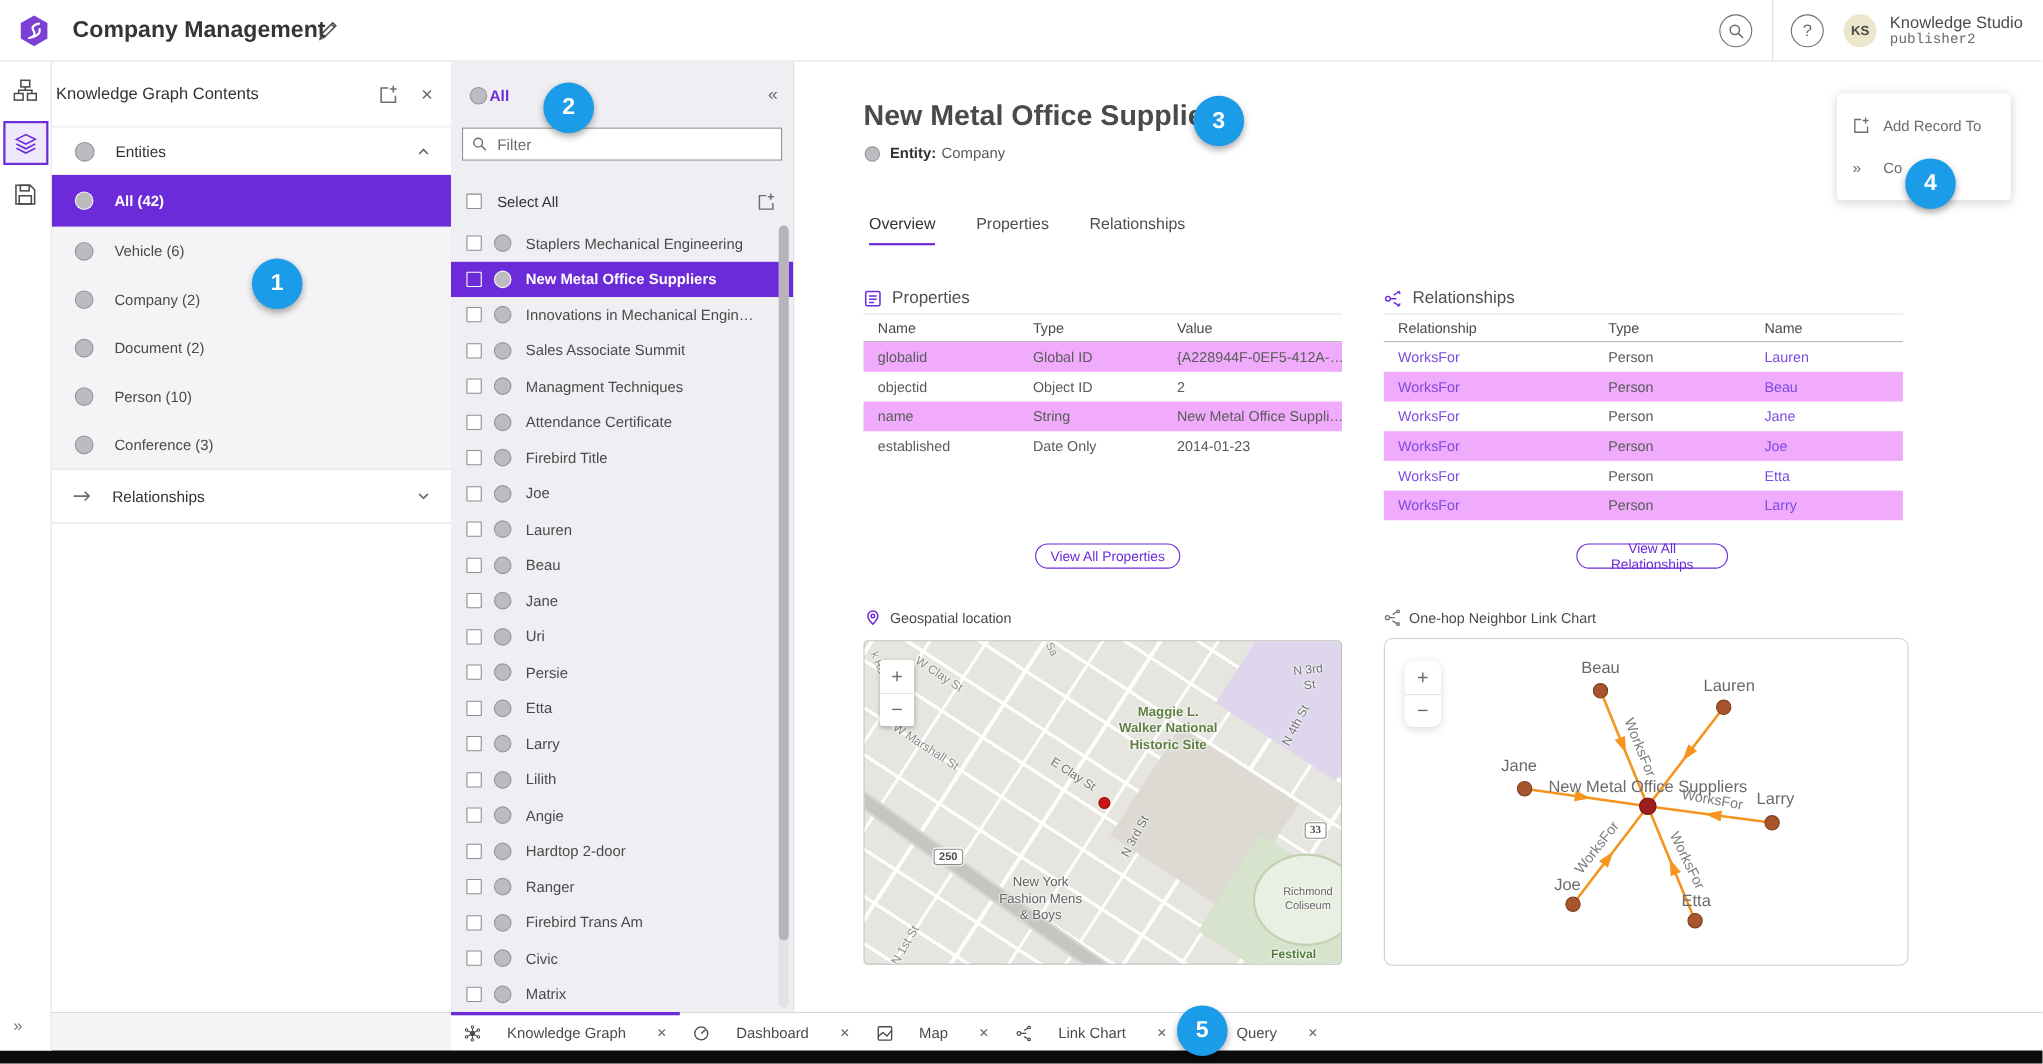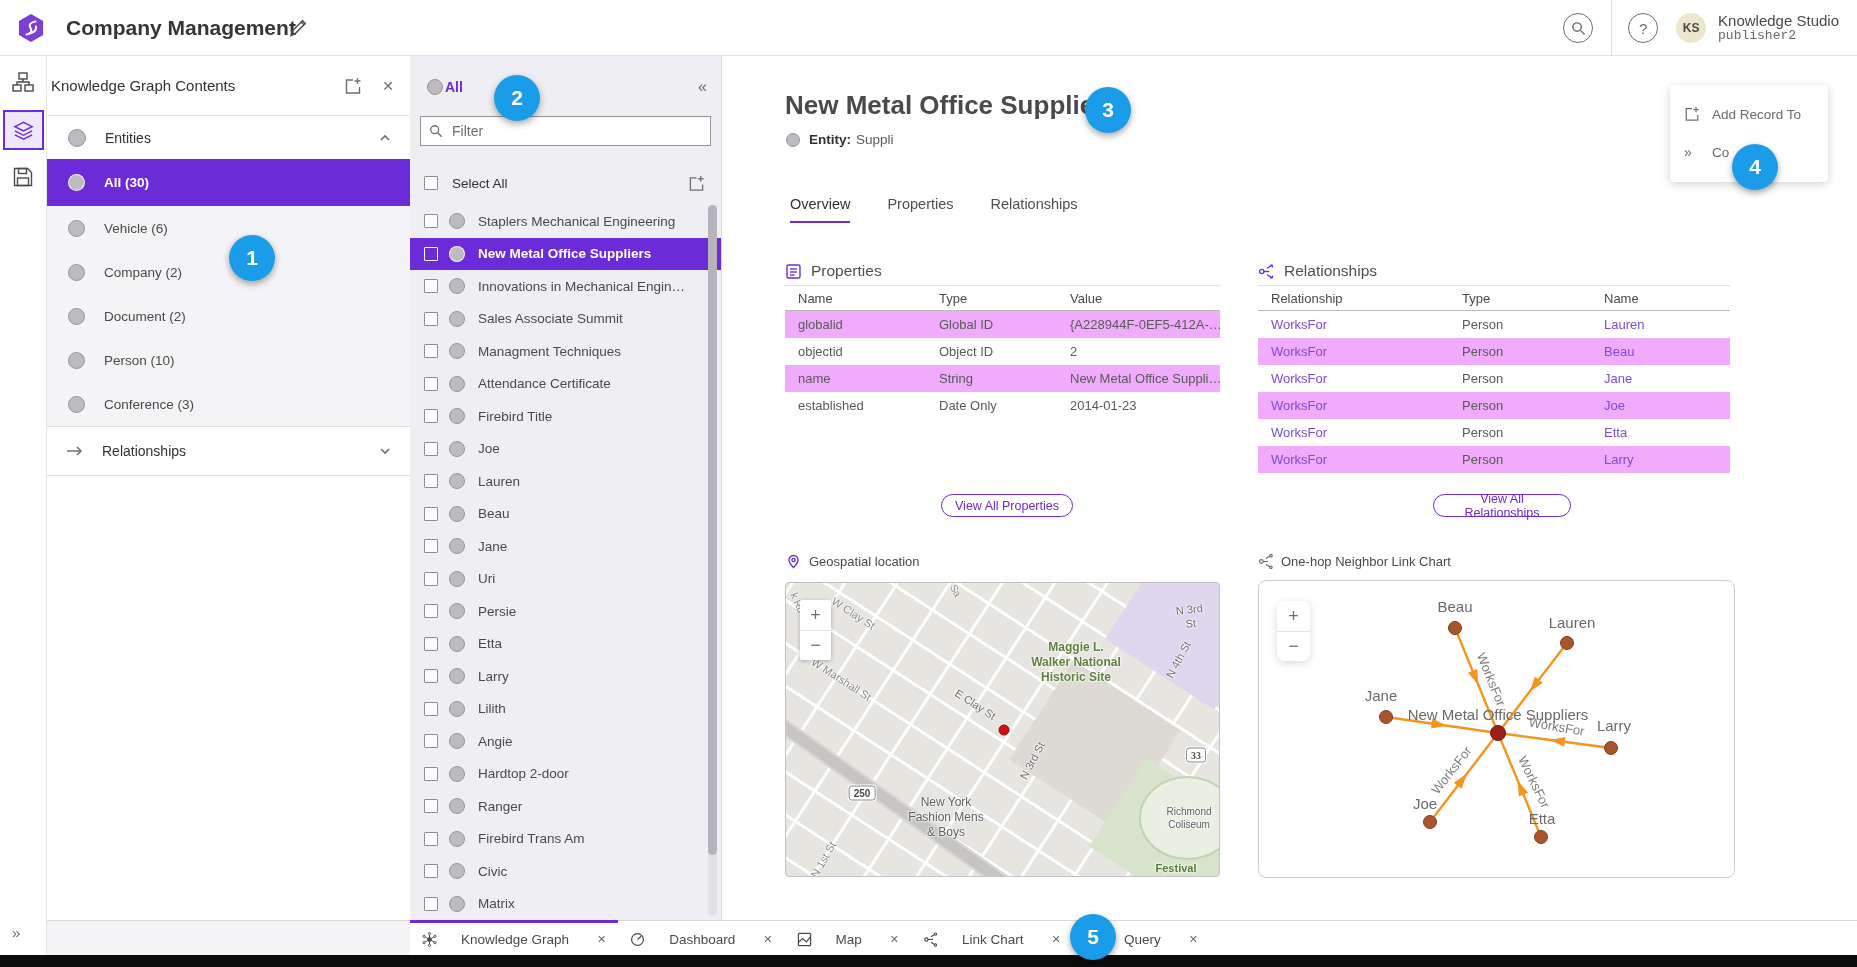--- a/index.html
+++ b/index.html
@@ -263,21 +263,21 @@
     <div class="entities-hdr">
       <span class="gcircle"></span>
       <span class="entities-hdr-label">Entities</span>
       <svg class="chev" viewBox="0 0 14 14" fill="none" stroke="#6e6e6e" stroke-width="1.6">
           <path d="M3 9 L7 5 L11 9"></path>
         </svg>
     </div>
     <div class="etype-list">
         <div class="etype-row selected">
           <span class="gcircle"></span>
-          <span class="etype-label">All (30)</span>
+          <span class="etype-label">All (42)</span>
         </div>
         <div class="etype-row">
           <span class="gcircle"></span>
           <span class="etype-label">Vehicle (6)</span>
         </div>
         <div class="etype-row">
           <span class="gcircle"></span>
           <span class="etype-label">Company (2)</span>
         </div>
         <div class="etype-row">
@@ -444,21 +444,21 @@
     <div class="vscroll">
         <div class="vscroll-thumb"></div>
       </div>
   </aside>
 
   <main class="main">
     <h1 class="record-title">New Metal Office Suppliers</h1>
     <div class="entity-row">
       <span class="gcircle"></span>
       <span class="entity-label">Entity:</span>
-      <span class="entity-type">Suppli</span>
+      <span class="entity-type">Company</span>
     </div>
     <div class="rec-tabs">
         <div class="rec-tab active">Overview</div>
         <div class="rec-tab">Properties</div>
         <div class="rec-tab">Relationships</div>
       </div>
 
     <div class="section-hdr" style="left:63px; top:206px;">
       <svg viewBox="0 0 17 17" fill="none" stroke="#6c2bd9" stroke-width="1.4">
           <rect x="2" y="2" width="13" height="13" rx="1.5"></rect>
@@ -571,34 +571,34 @@
       <div class="map-feature feat-gray"></div>
       <div class="map-feature feat-green"></div>
       <div class="map-feature feat-coliseum"></div>
       <div class="highway"></div>
       <div id="map-labels">
           <div class="map-label" style="left: 11px; top: 20px; color: rgb(138, 138, 138); font-size: 10px; font-weight: 400; text-align: center; transform: translate(-50%, -50%) rotate(68deg);">k Rd</div>
           <div class="map-label" style="left: 67px; top: 31px; color: rgb(138, 138, 138); font-size: 11px; font-weight: 400; text-align: center; transform: translate(-50%, -50%) rotate(33deg);">W Clay St</div>
           <div class="map-label" style="left: 169px; top: 8px; color: rgb(138, 138, 138); font-size: 10px; font-weight: 400; text-align: center; transform: translate(-50%, -50%) rotate(62deg);">Sa</div>
           <div class="map-label" style="left: 404px; top: 34px; color: rgb(110, 110, 110); font-size: 11px; font-weight: 400; text-align: center; transform: translate(-50%, -50%) rotate(-6deg);">N 3rd St</div>
           <div class="map-label" style="left: 393px; top: 77px; color: rgb(110, 110, 110); font-size: 11px; font-weight: 400; text-align: center; transform: translate(-50%, -50%) rotate(-62deg);">N 4th St</div>
-          <div class="map-label" style="left: 290px; top: 79px; color: rgb(93, 127, 63); font-size: 12px; font-weight: 700; text-align: center; transform: translate(-50%, -50%) rotate(0deg);">Maggie L.
+          <div class="map-label" style="left: 276px; top: 79px; color: rgb(93, 127, 63); font-size: 12px; font-weight: 700; text-align: center; transform: translate(-50%, -50%) rotate(0deg);">Maggie L.
 Walker National
 Historic Site</div>
           <div class="map-label" style="left: 55px; top: 97px; color: rgb(138, 138, 138); font-size: 11px; font-weight: 400; text-align: center; transform: translate(-50%, -50%) rotate(33deg);">W Marshall St</div>
           <div class="map-label" style="left: 189px; top: 122px; color: rgb(110, 110, 110); font-size: 11px; font-weight: 400; text-align: center; transform: translate(-50%, -50%) rotate(33deg);">E Clay St</div>
           <div class="map-label" style="left: 247px; top: 178px; color: rgb(110, 110, 110); font-size: 11px; font-weight: 400; text-align: center; transform: translate(-50%, -50%) rotate(-62deg);">N 3rd St</div>
           <div class="map-label" style="left: 160px; top: 234px; color: rgb(95, 95, 95); font-size: 12px; font-weight: 400; text-align: center; transform: translate(-50%, -50%) rotate(0deg);">New York
 Fashion Mens
 &amp; Boys</div>
           <div class="map-label" style="left: 403px; top: 235px; color: rgb(95, 95, 95); font-size: 10px; font-weight: 400; text-align: center; transform: translate(-50%, -50%) rotate(0deg);">Richmond
 Coliseum</div>
           <div class="map-label" style="left: 390px; top: 293px; color: rgb(78, 125, 52); font-size: 11px; font-weight: 700; text-align: center; transform: translate(-50%, -50%) rotate(0deg);">Festival Park</div>
           <div class="map-label" style="left: 38px; top: 277px; color: rgb(138, 138, 138); font-size: 11px; font-weight: 400; text-align: center; transform: translate(-50%, -50%) rotate(-60deg);">N 1st St</div>
-          <div class="map-shield" style="left: 76px; top: 210px;">250</div>
+          <div class="map-shield" style="left: 76px; top: 196px;">250</div>
           <div class="map-shield" style="left: 410px; top: 172px; font-family: Liberation Serif, serif;">33</div>
         </div>
       <div class="map-marker" id="map-marker" style="left: 218px; top: 147px; background: rgb(204, 20, 20);"></div>
       <div class="zoomctl">
         <div class="zbtn">+</div>
         <div class="zbtn">−</div>
       </div>
     </div>
 
     <div class="link-card">

